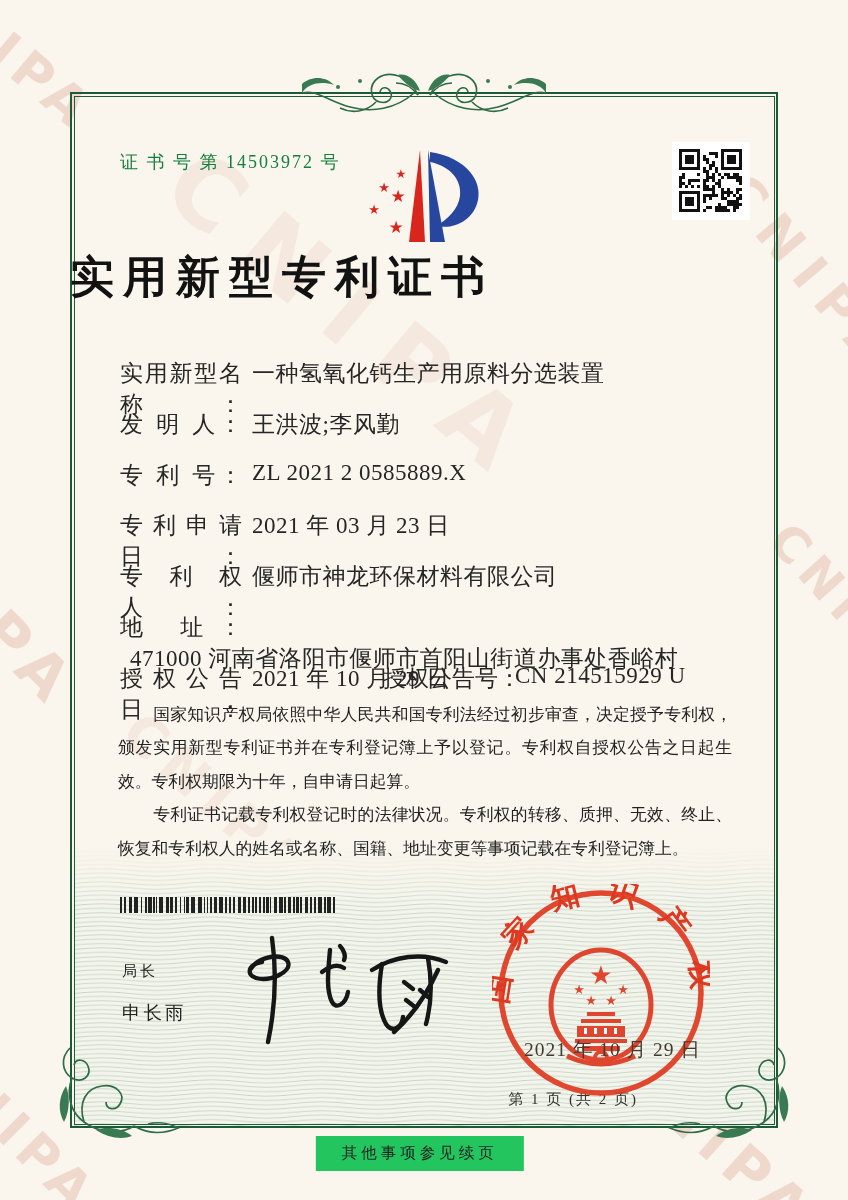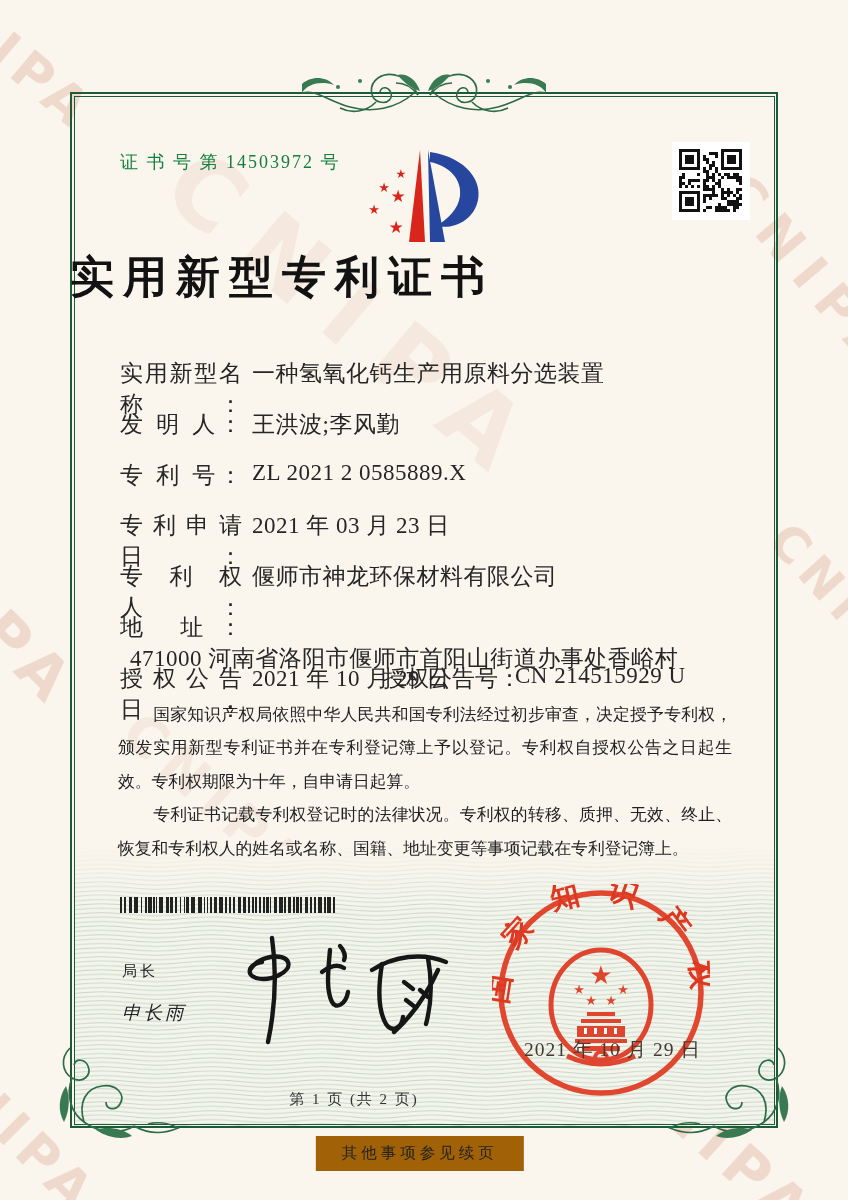--- a/index.html
+++ b/index.html
@@ -49,31 +49,31 @@
   .pair2{position:absolute;left:263px;top:0;white-space:nowrap;}
 
   
   .paras{position:absolute;left:118px;top:699px;width:614px;z-index:3;}
   .paras p{margin:0;font-size:16.8px;line-height:33.4px;text-align:justify;
            text-indent:2.1em;color:#222;font-family:Liberation Mono, monospace;}
 
   .barcode{position:absolute;left:120px;top:897px;z-index:3;}
 
   .officer-title{position:absolute;left:122px;top:962px;font-size:15px;color:#222;z-index:3;letter-spacing:3px;text-align:right;}
-  .officer-name{position:absolute;left:122px;top:1000px;font-size:18.5px;color:#222;z-index:3;letter-spacing:3px;font-style:italic;}
+  .officer-name{position:absolute;left:122px;top:1000px;font-size:18.5px;color:#222;z-index:3;letter-spacing:3px;}
   .signature{position:absolute;left:222px;top:932px;z-index:3;}
 
   .seal{position:absolute;left:492px;top:884px;z-index:4;}
   .seal-date{position:absolute;left:524px;top:1036px;font-size:19.5px;color:#433a31;
              letter-spacing:1px;z-index:5;white-space:nowrap;}
 
-  .page-info{position:absolute;left:70px;top:1090px;width:568px;text-align:center;
+  .page-info{position:absolute;left:70px;top:1090px;width:568px;text-align:right;
              font-size:15px;letter-spacing:2px;color:#333;z-index:3;}
   .cont-note{position:absolute;left:50%;top:1136px;transform:translateX(-52%);
-             background:#a16207;padding:7px 26px;font-size:15.5px;letter-spacing:4px;
+             background:#22c55e;padding:7px 26px;font-size:15.5px;letter-spacing:4px;
              color:#222;z-index:3;white-space:nowrap;}
 </style>
 </head>
 <body>
 
 <div class="page">
 
   <svg width="0" height="0" style="position:absolute">
     <defs>
       <g id="ornHalf" stroke="#2e6b47" stroke-width="1.6" fill="none">

